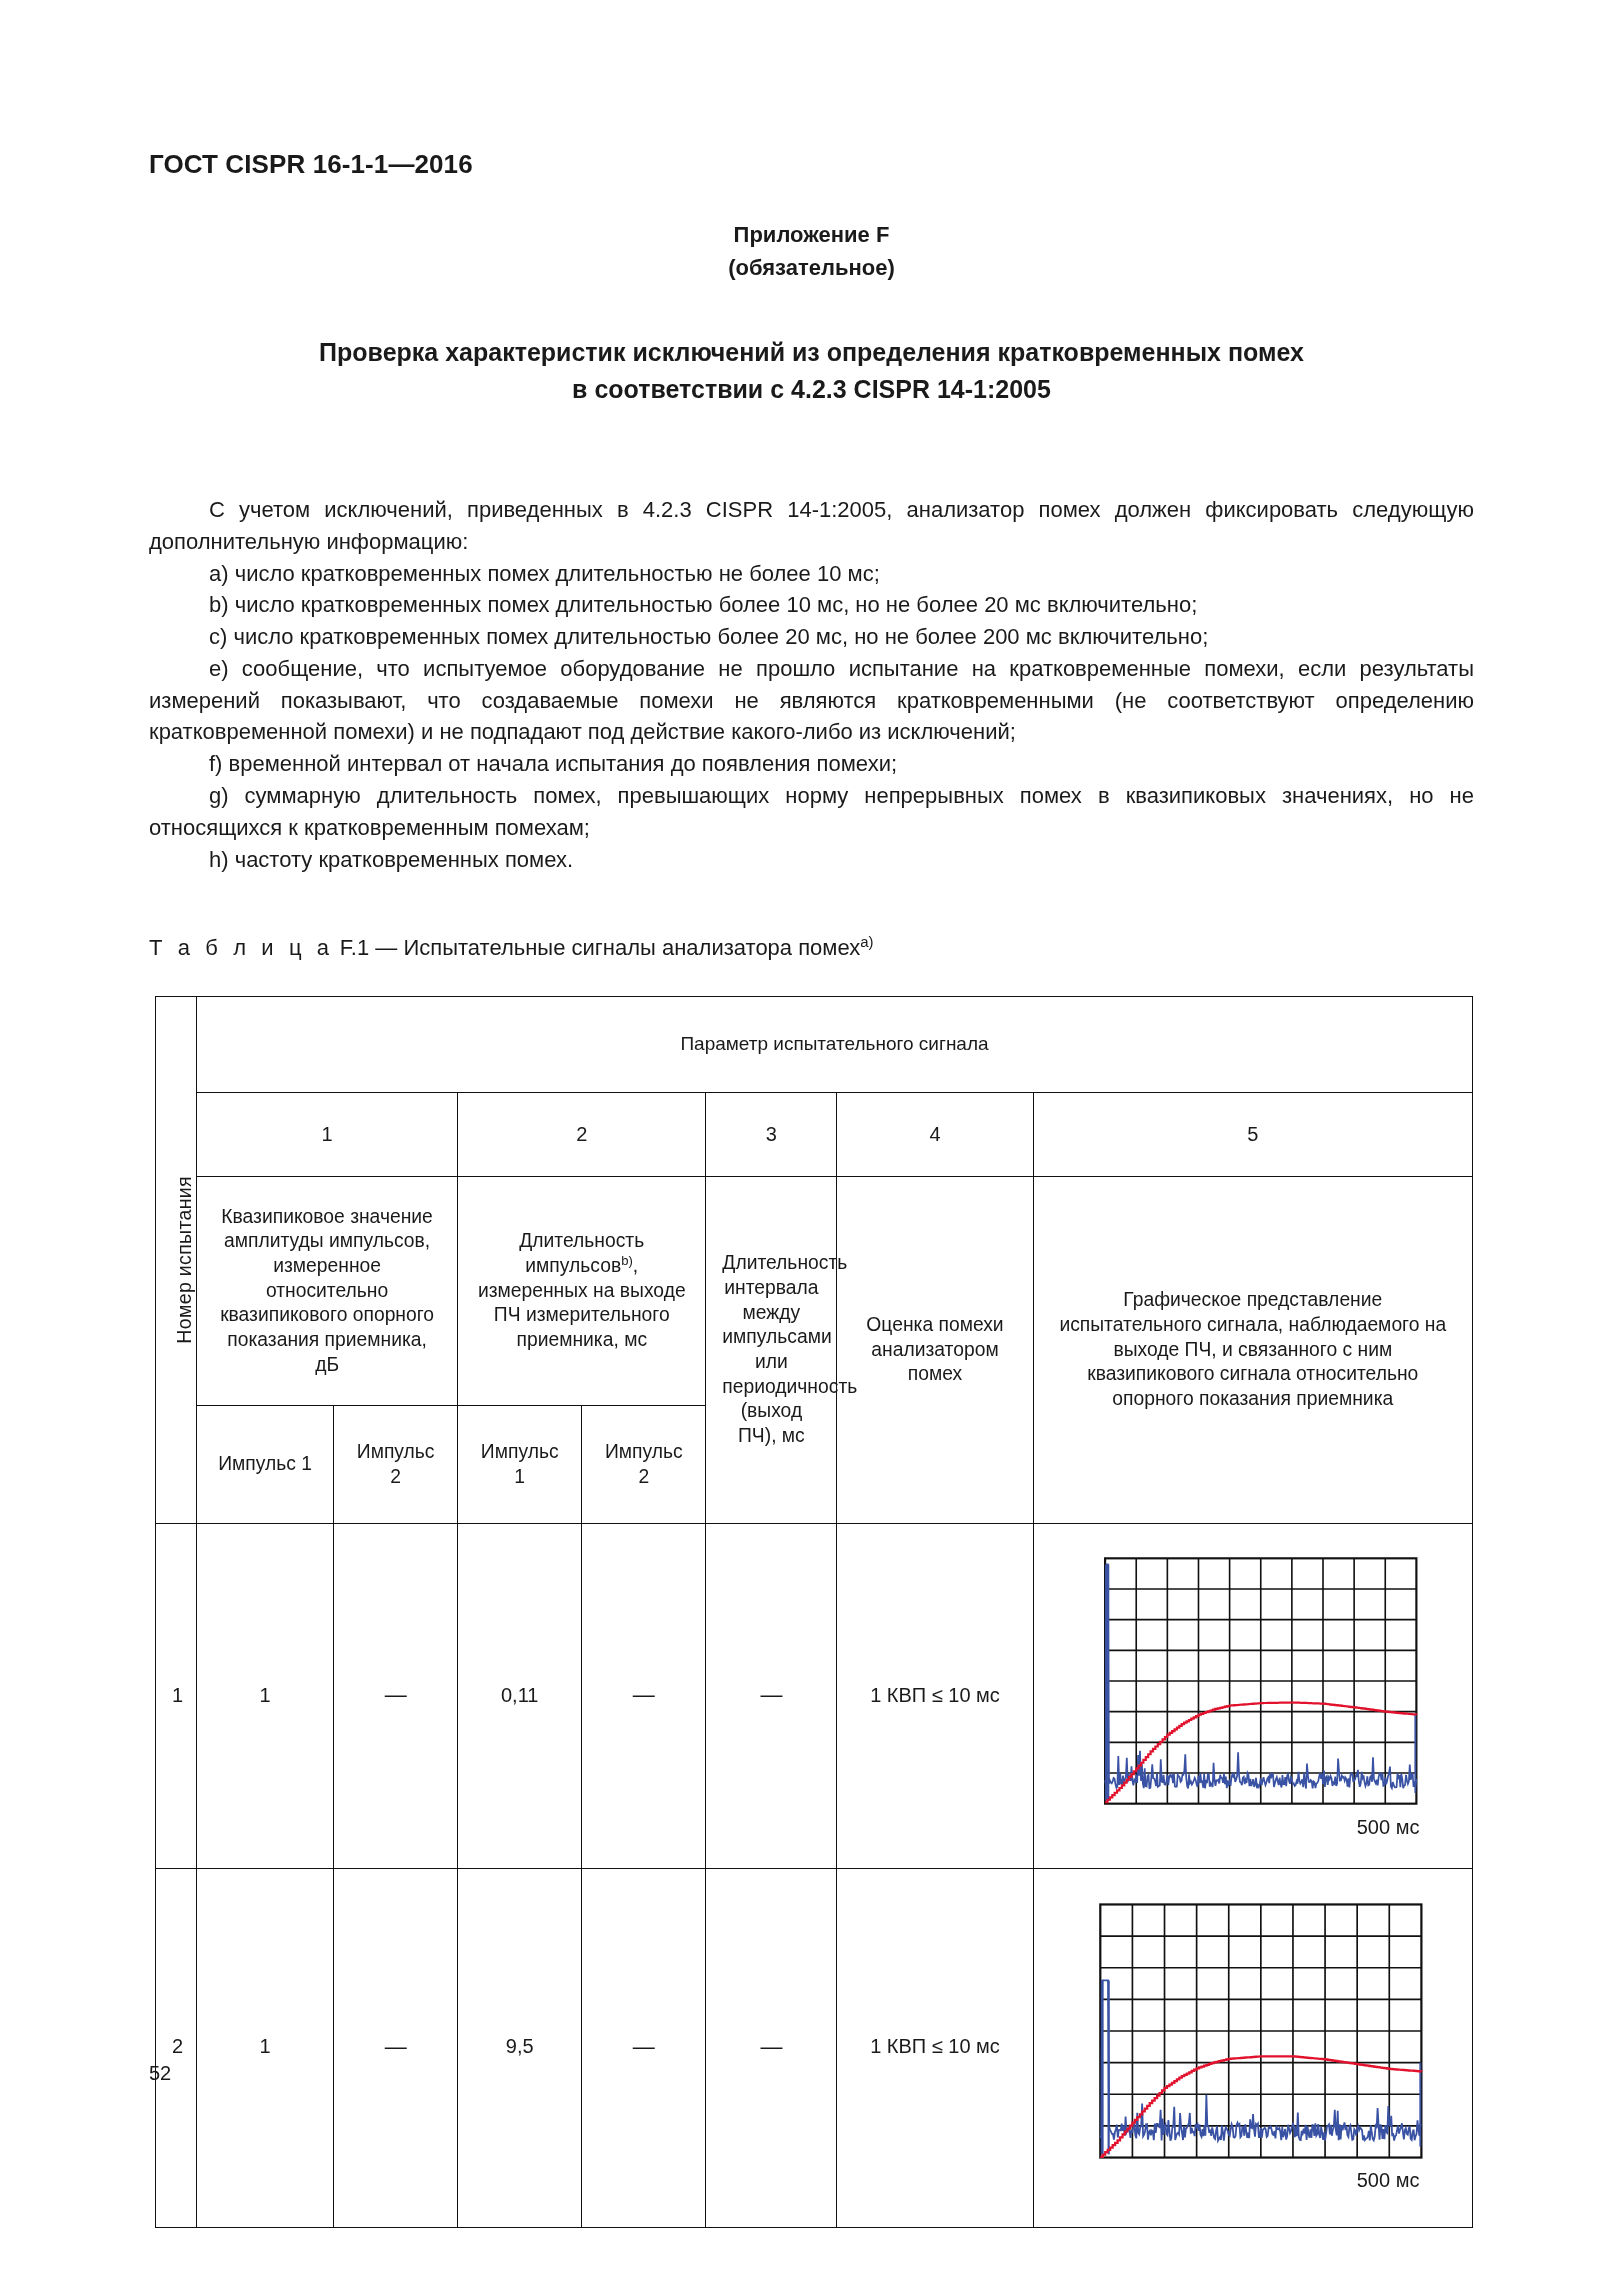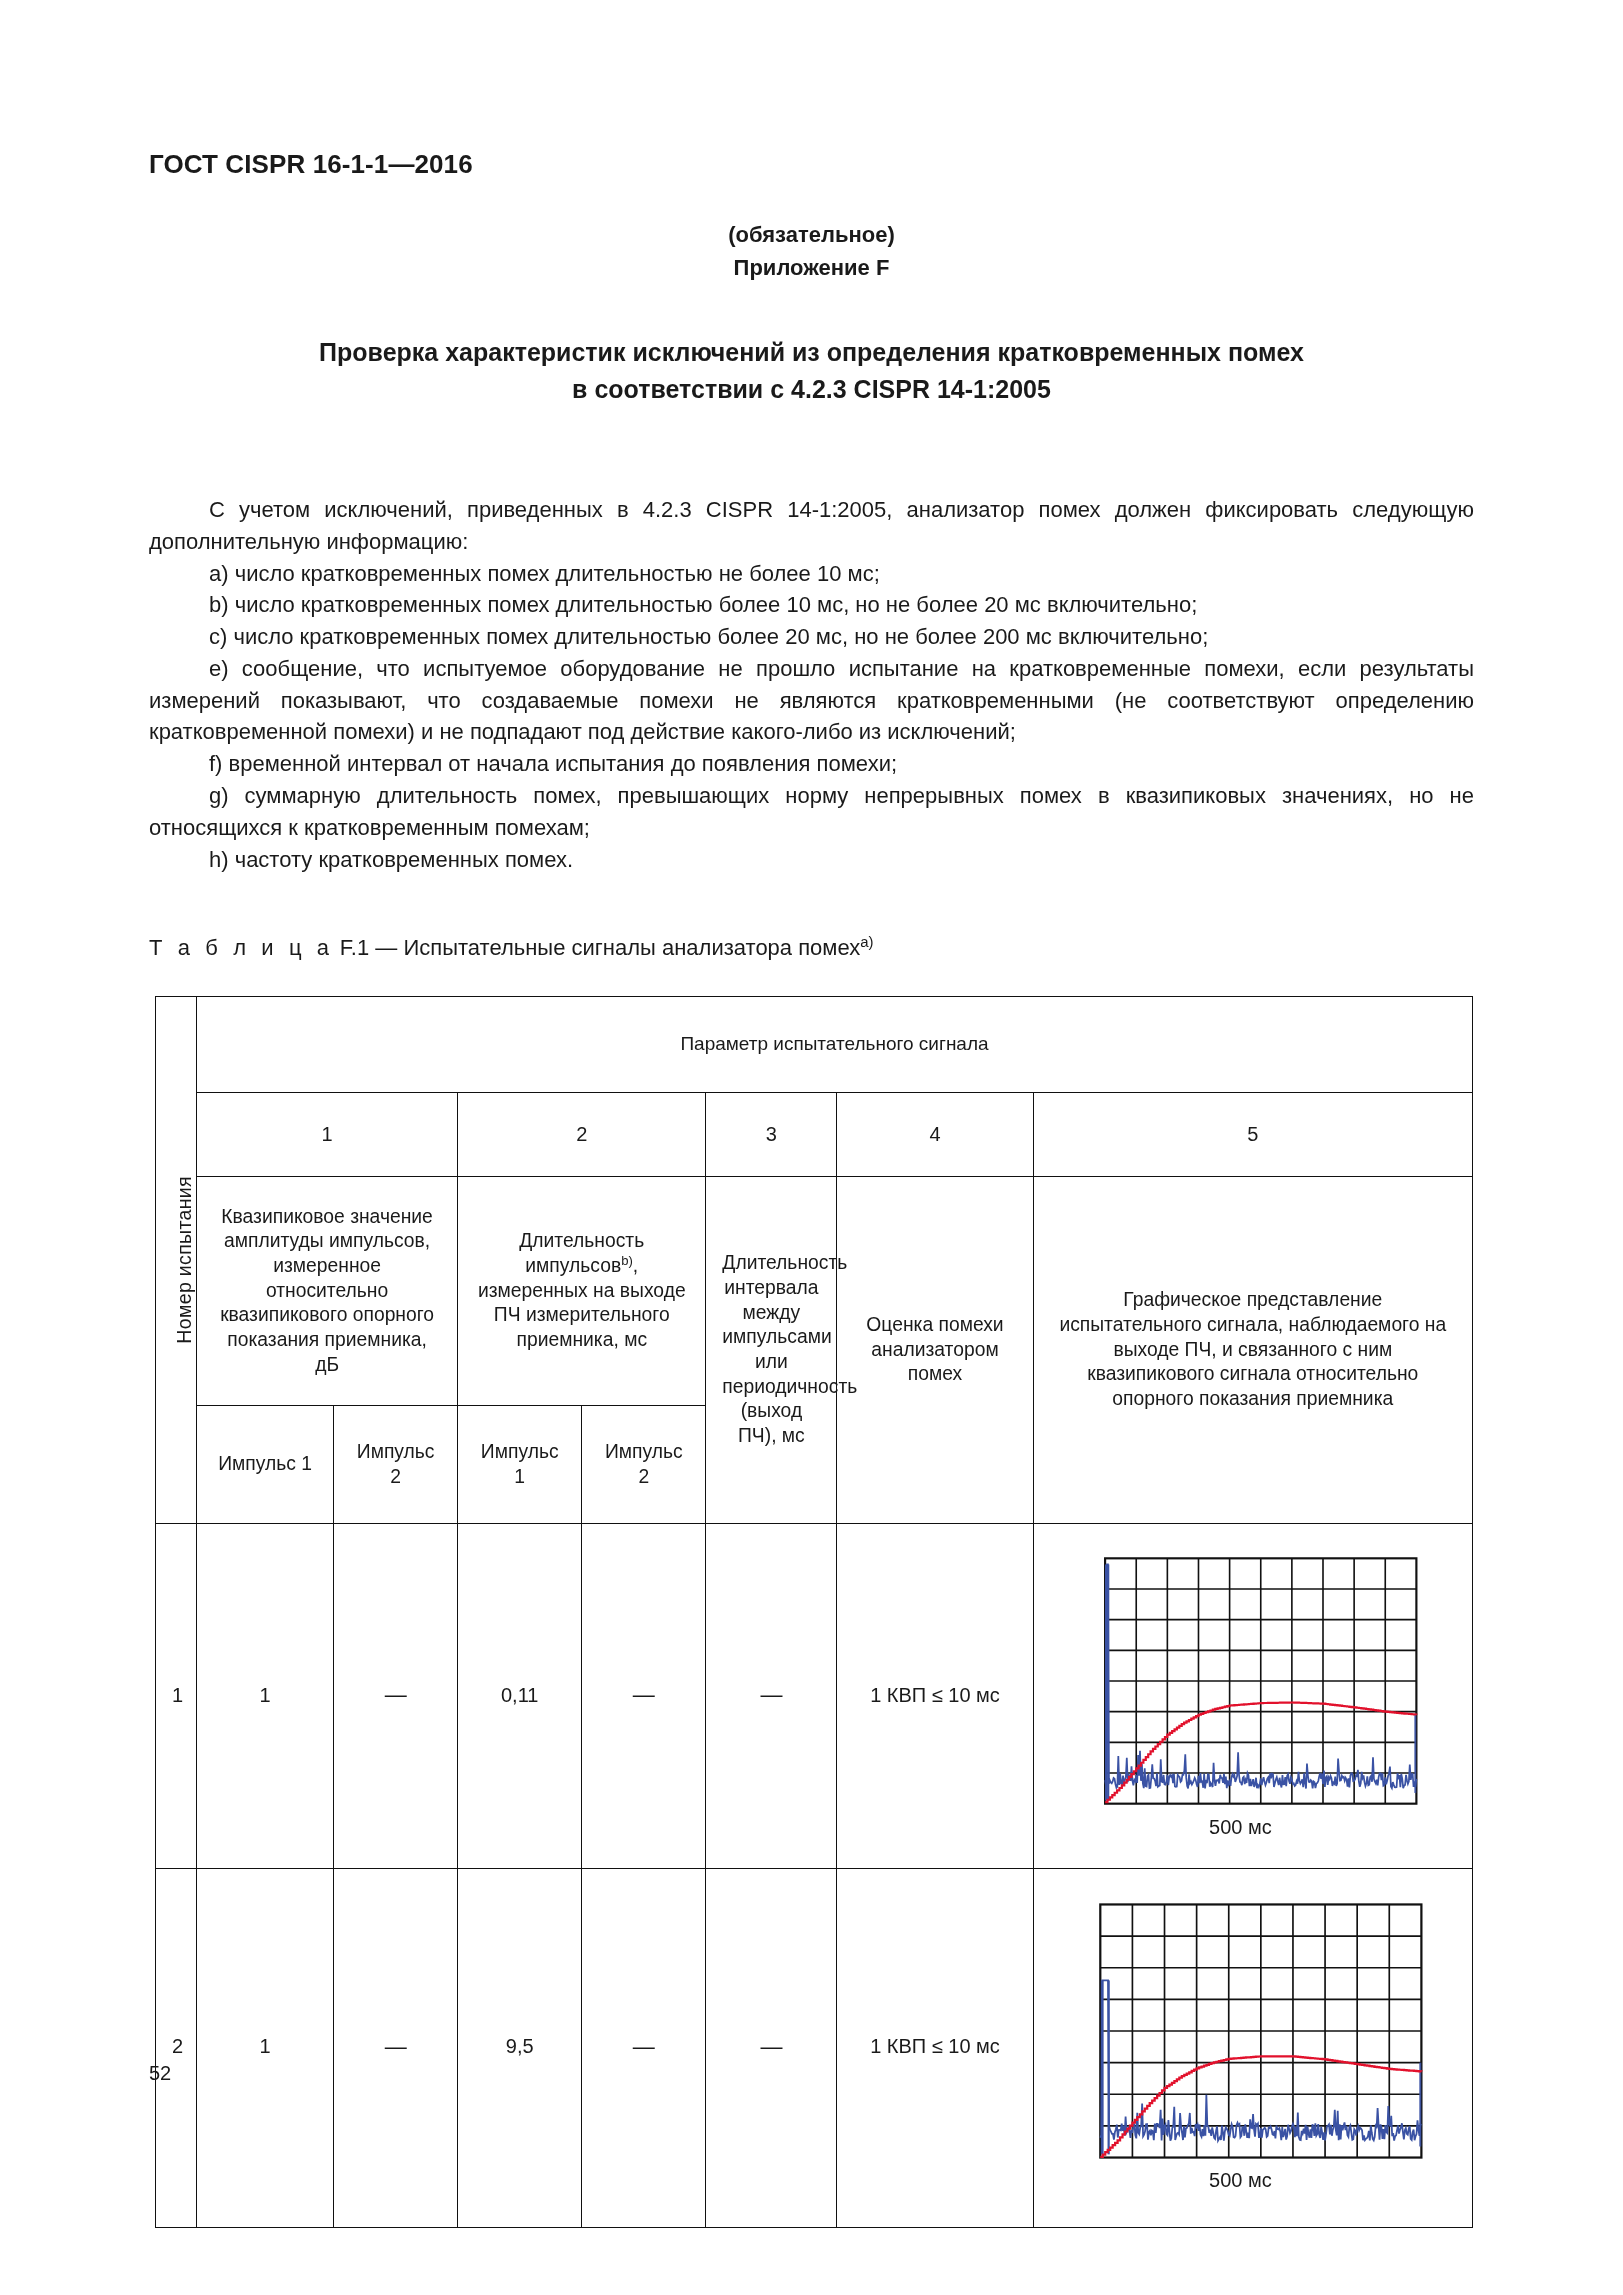--- a/index.html
+++ b/index.html
@@ -138,21 +138,21 @@
   .chart-cell { vertical-align: top; }
   .chart-box {
     position: relative;
     width: 100%;
     height: 100%;
     box-sizing: border-box;
     padding: 14.4px 19.6px 6.5px 11.8px;
   }
   .chart-svg-holder { display: block; }
   .chart-unit {
-    text-align: center;
+    text-align: right;
     font-size: 20px;
     padding-right: 17px;
     margin-top: 6.5px;
   }
 
   
   .page-number {
     position: absolute;
     left: 149px;
     top: 2062px;
@@ -160,22 +160,22 @@
   }
 </style>
 </head>
 <body>
 
 <div class="page">
 
   <div class="doc-header">ГОСТ CISPR 16-1-1—2016</div>
 
   <div class="annex-block">
+    <div>Приложение F</div>
     <div>(обязательное)</div>
-    <div>Приложение F</div>
   </div>
 
   <div class="main-title">
     <div>Проверка характеристик исключений из определения кратковременных помех</div>
     <div>в соответствии с 4.2.3 CISPR 14-1:2005</div>
   </div>
 
   <div class="body-text">
     <p class="indent">С учетом исключений, приведенных в 4.2.3 CISPR 14-1:2005, анализатор помех должен фиксировать следующую дополнительную информацию:</p>
     <p class="indent">a) число кратковременных помех длительностью не более 10 мс;</p>

